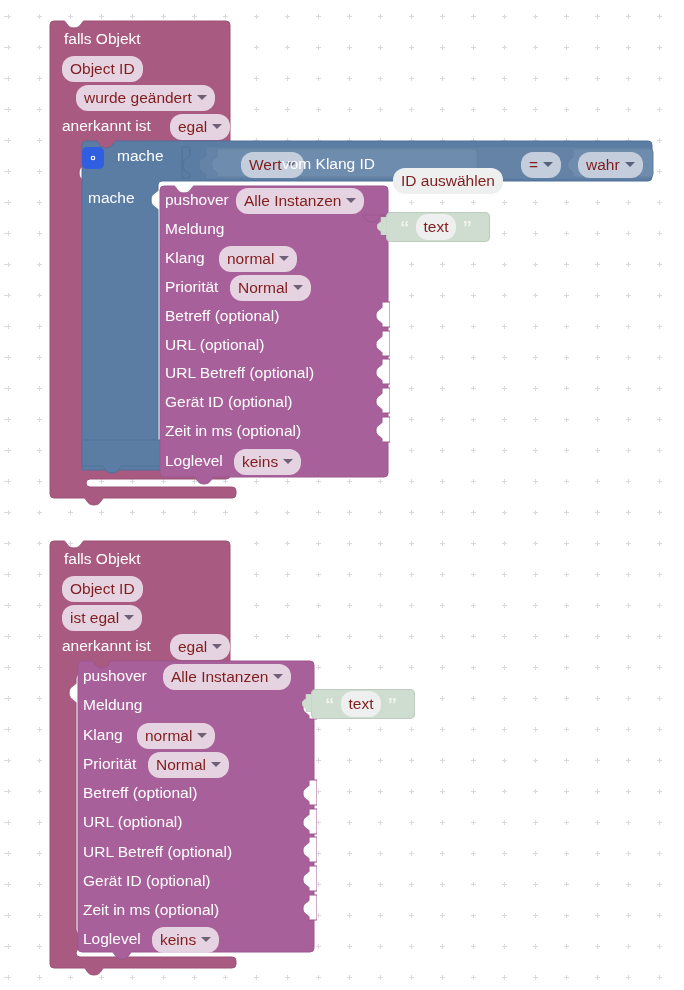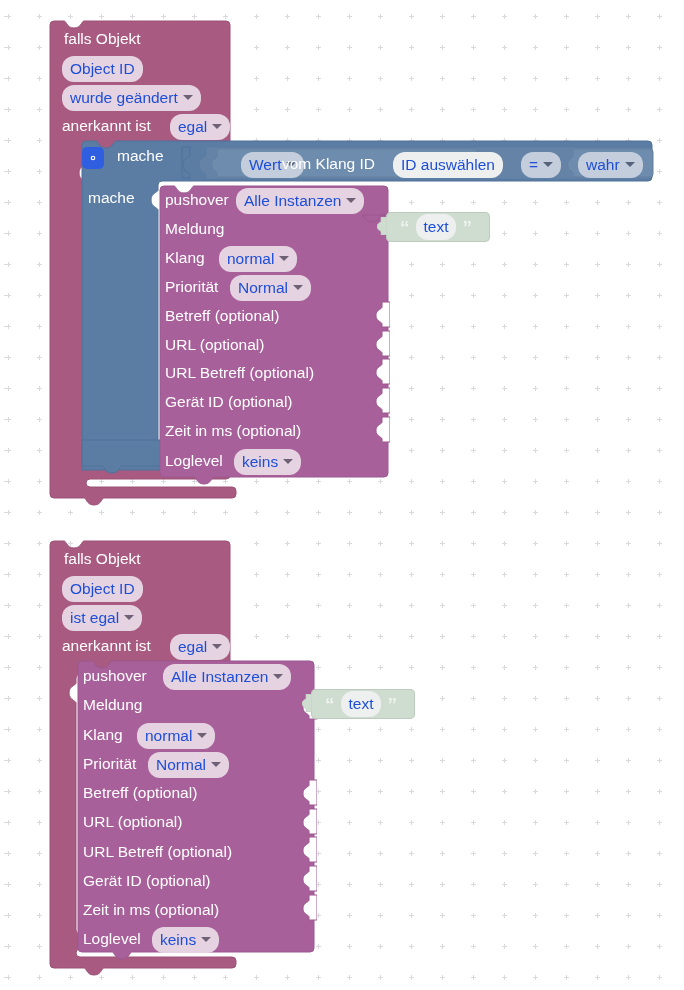--- a/index.html
+++ b/index.html
@@ -42,21 +42,21 @@
   .lbl {
     position:absolute;
     color:#ffffff;
     font-size: 15.5px;
     line-height: 15px;
     white-space: nowrap;
   }
   .field {
     position:absolute;
     background:#e6d3e1;
-    color:#1d4ed8;
+    color:#7f1d1d;
     font-size: 15.5px;
     line-height: 15px;
     border-radius: 12px;
     padding: 5px 8px 6px 8px;
     white-space: nowrap;
     display:flex;
     align-items:center;
     gap: 5px;
   }
   .field.blue  { background:#c3cddc; }
@@ -114,21 +114,21 @@
                C57,478 56.5,479 55.5,480.5 C54,483 52,485 48,485 C44,485 42,483 40.5,480.5
                C39.5,479 39,478 38,478 L8,478 Q4,478 4,474 Z" fill="#a85a80" stroke="#9c5076" stroke-width="1"></path>
     </svg>
 
     <span class="lbl" style="left:64px;top:31px;">falls Objekt</span>
 
     <div class="field" style="left:62px;top:56px;">
       <span>Object ID</span>
     </div>
 
-    <div class="field" style="left:62px;top:85px;">
+    <div class="field" style="left:76px;top:85px;">
       <span>wurde geändert</span>
       <i class="caret"></i>
     </div>
 
     <span class="lbl" style="left:62px;top:118px;">anerkannt ist</span>
     <div class="field" style="left:170px;top:114px;">
       <span>egal</span>
       <i class="caret"></i>
     </div>
   </div>
@@ -176,21 +176,21 @@
                C8.2,9.5 9,9.1 9,8.4 Z" fill="#6e8cae" stroke="#64809f" stroke-width="1"></path>
     </svg>
 
     <div class="field blue" style="left:216px;top:152px;margin-left:25px;">
       <span>Wert</span>
       <i class="caret"></i>
     </div>
 
     <span class="lbl" style="left:282px;top:156px;">vom Klang ID</span>
 
-    <div class="field light" style="left:393px;top:152px;">
+    <div class="field light" style="left:393px;top:168px;">
       <span>ID auswählen</span>
     </div>
 
     <div class="field blue" style="left:521px;top:152px;">
       <span>=</span>
       <i class="caret"></i>
     </div>
 
     <svg width="90" height="30" style="position:absolute;left:564px;top:148px;overflow:visible;">
       <path d="M9,1 L86,1 Q89,1 89,4 L89,26 Q89,29 86,29 L9,29 L9,25

